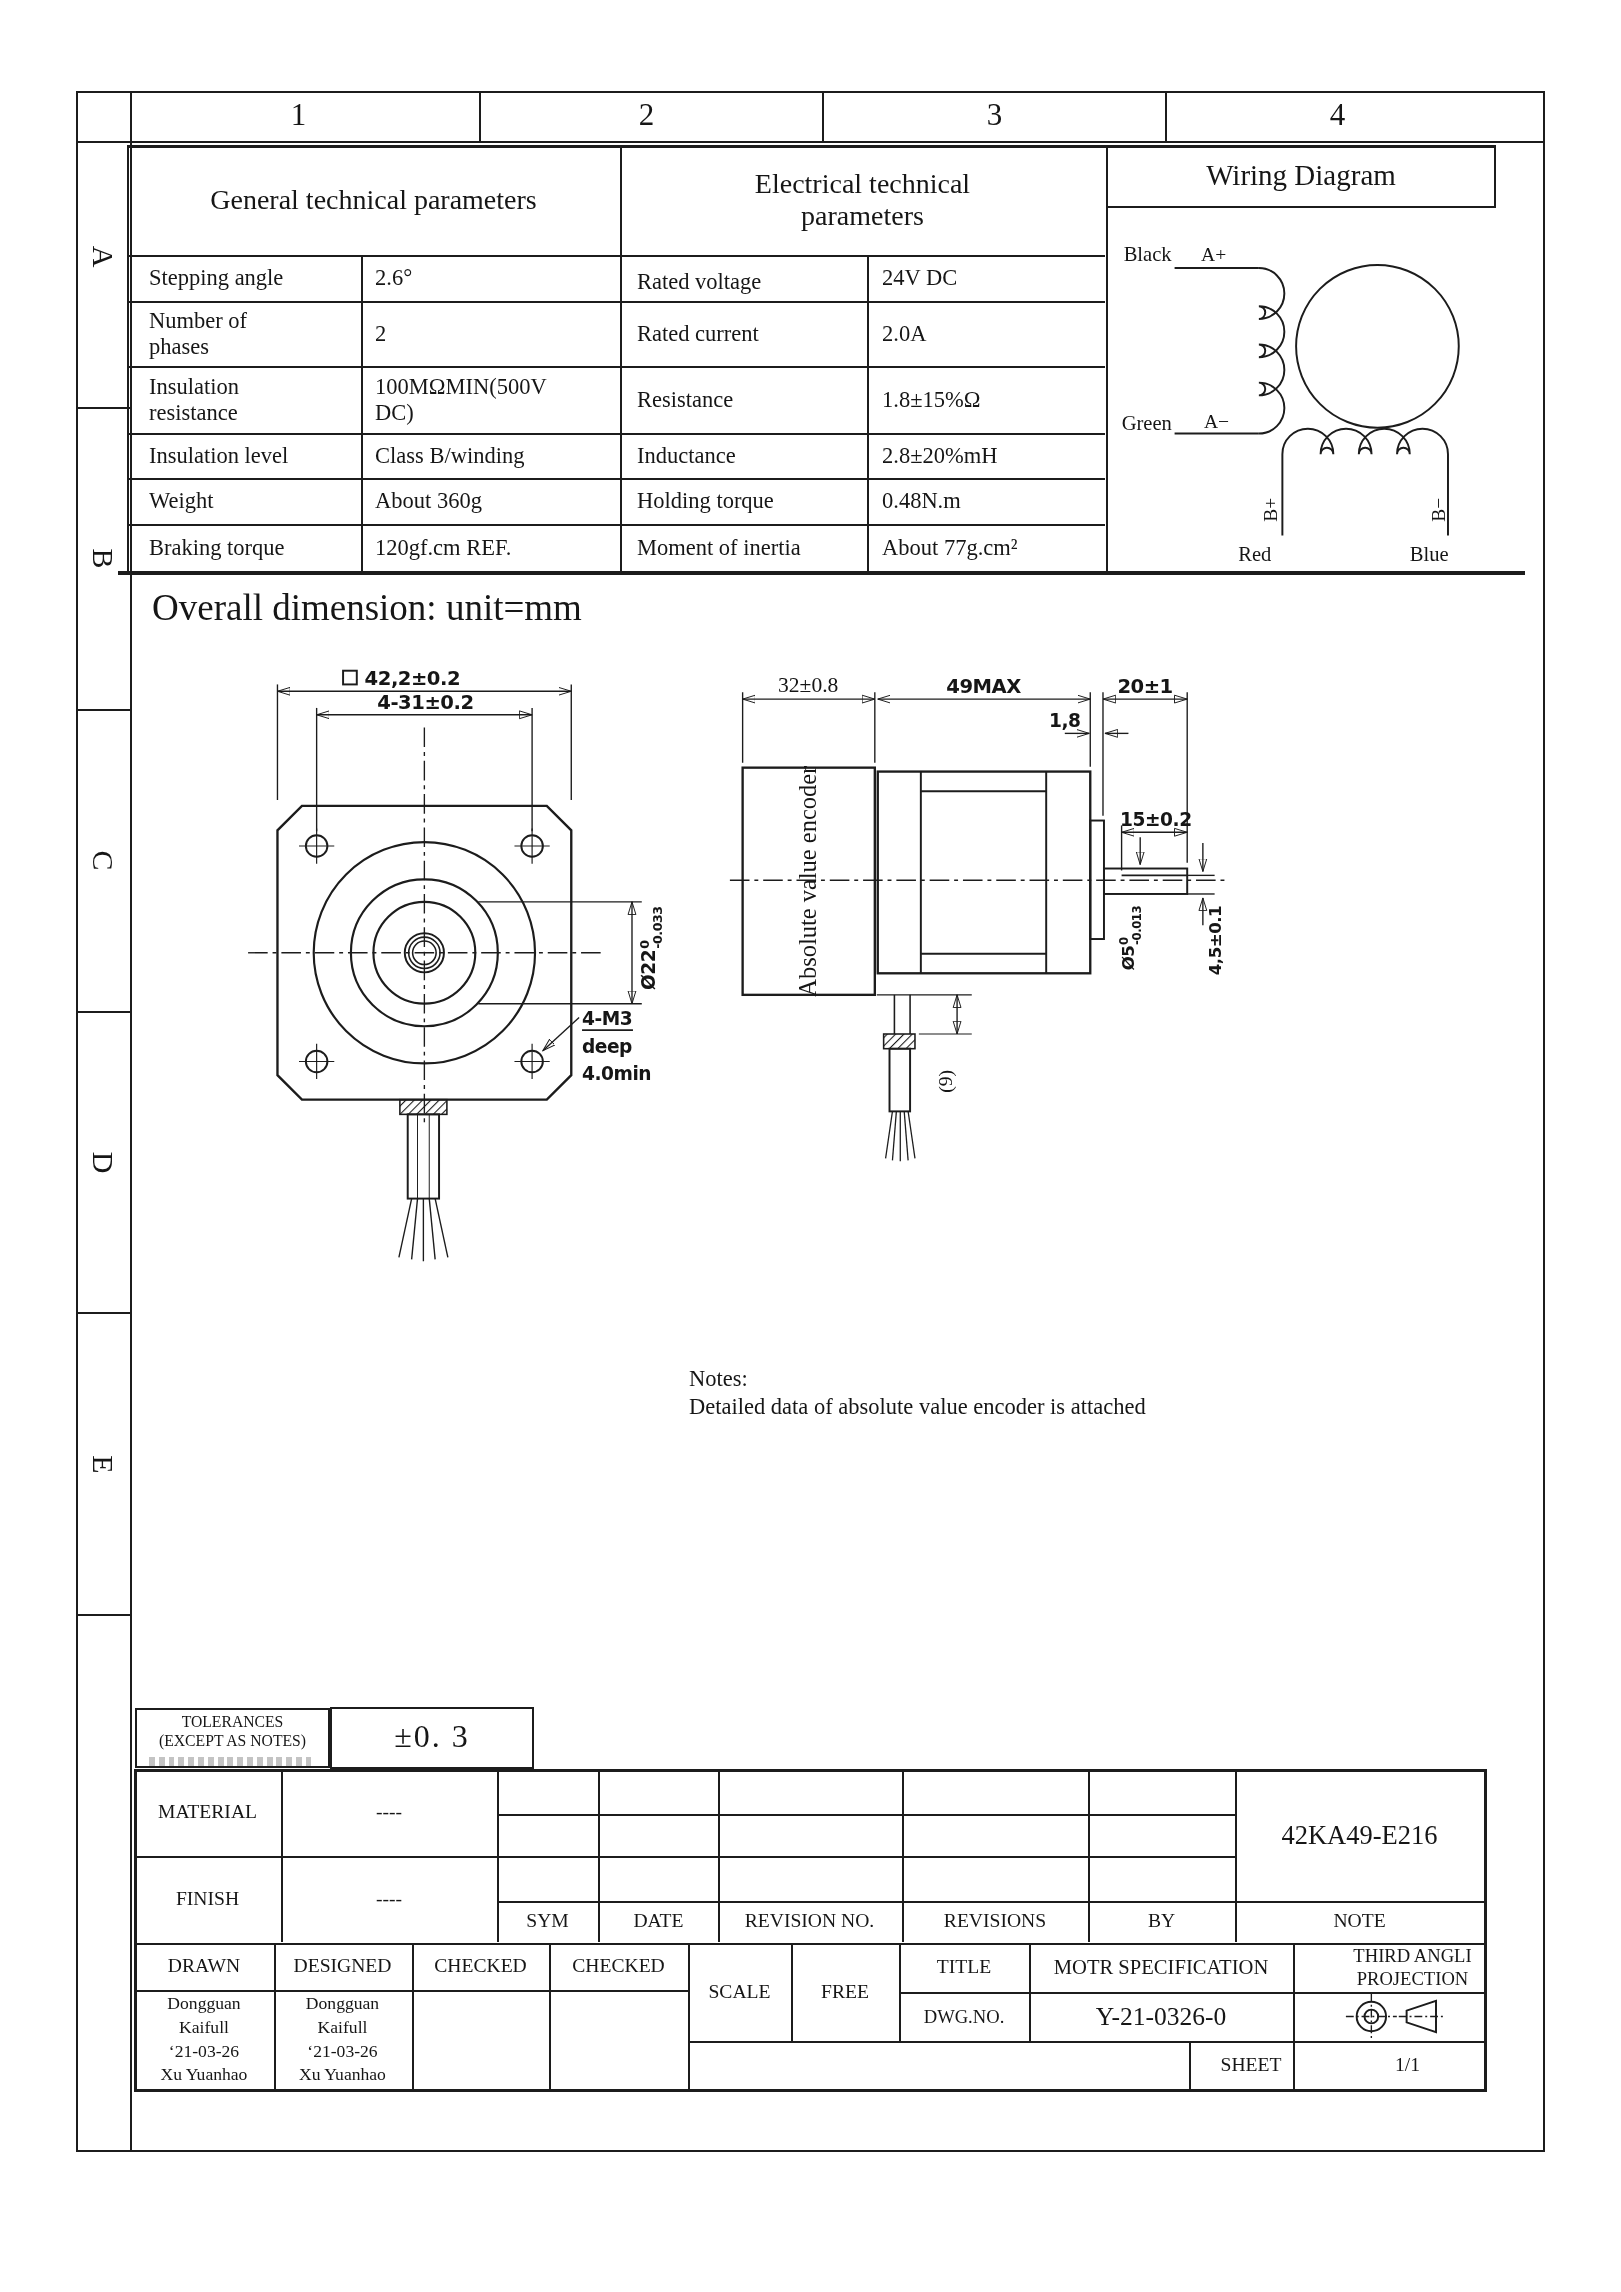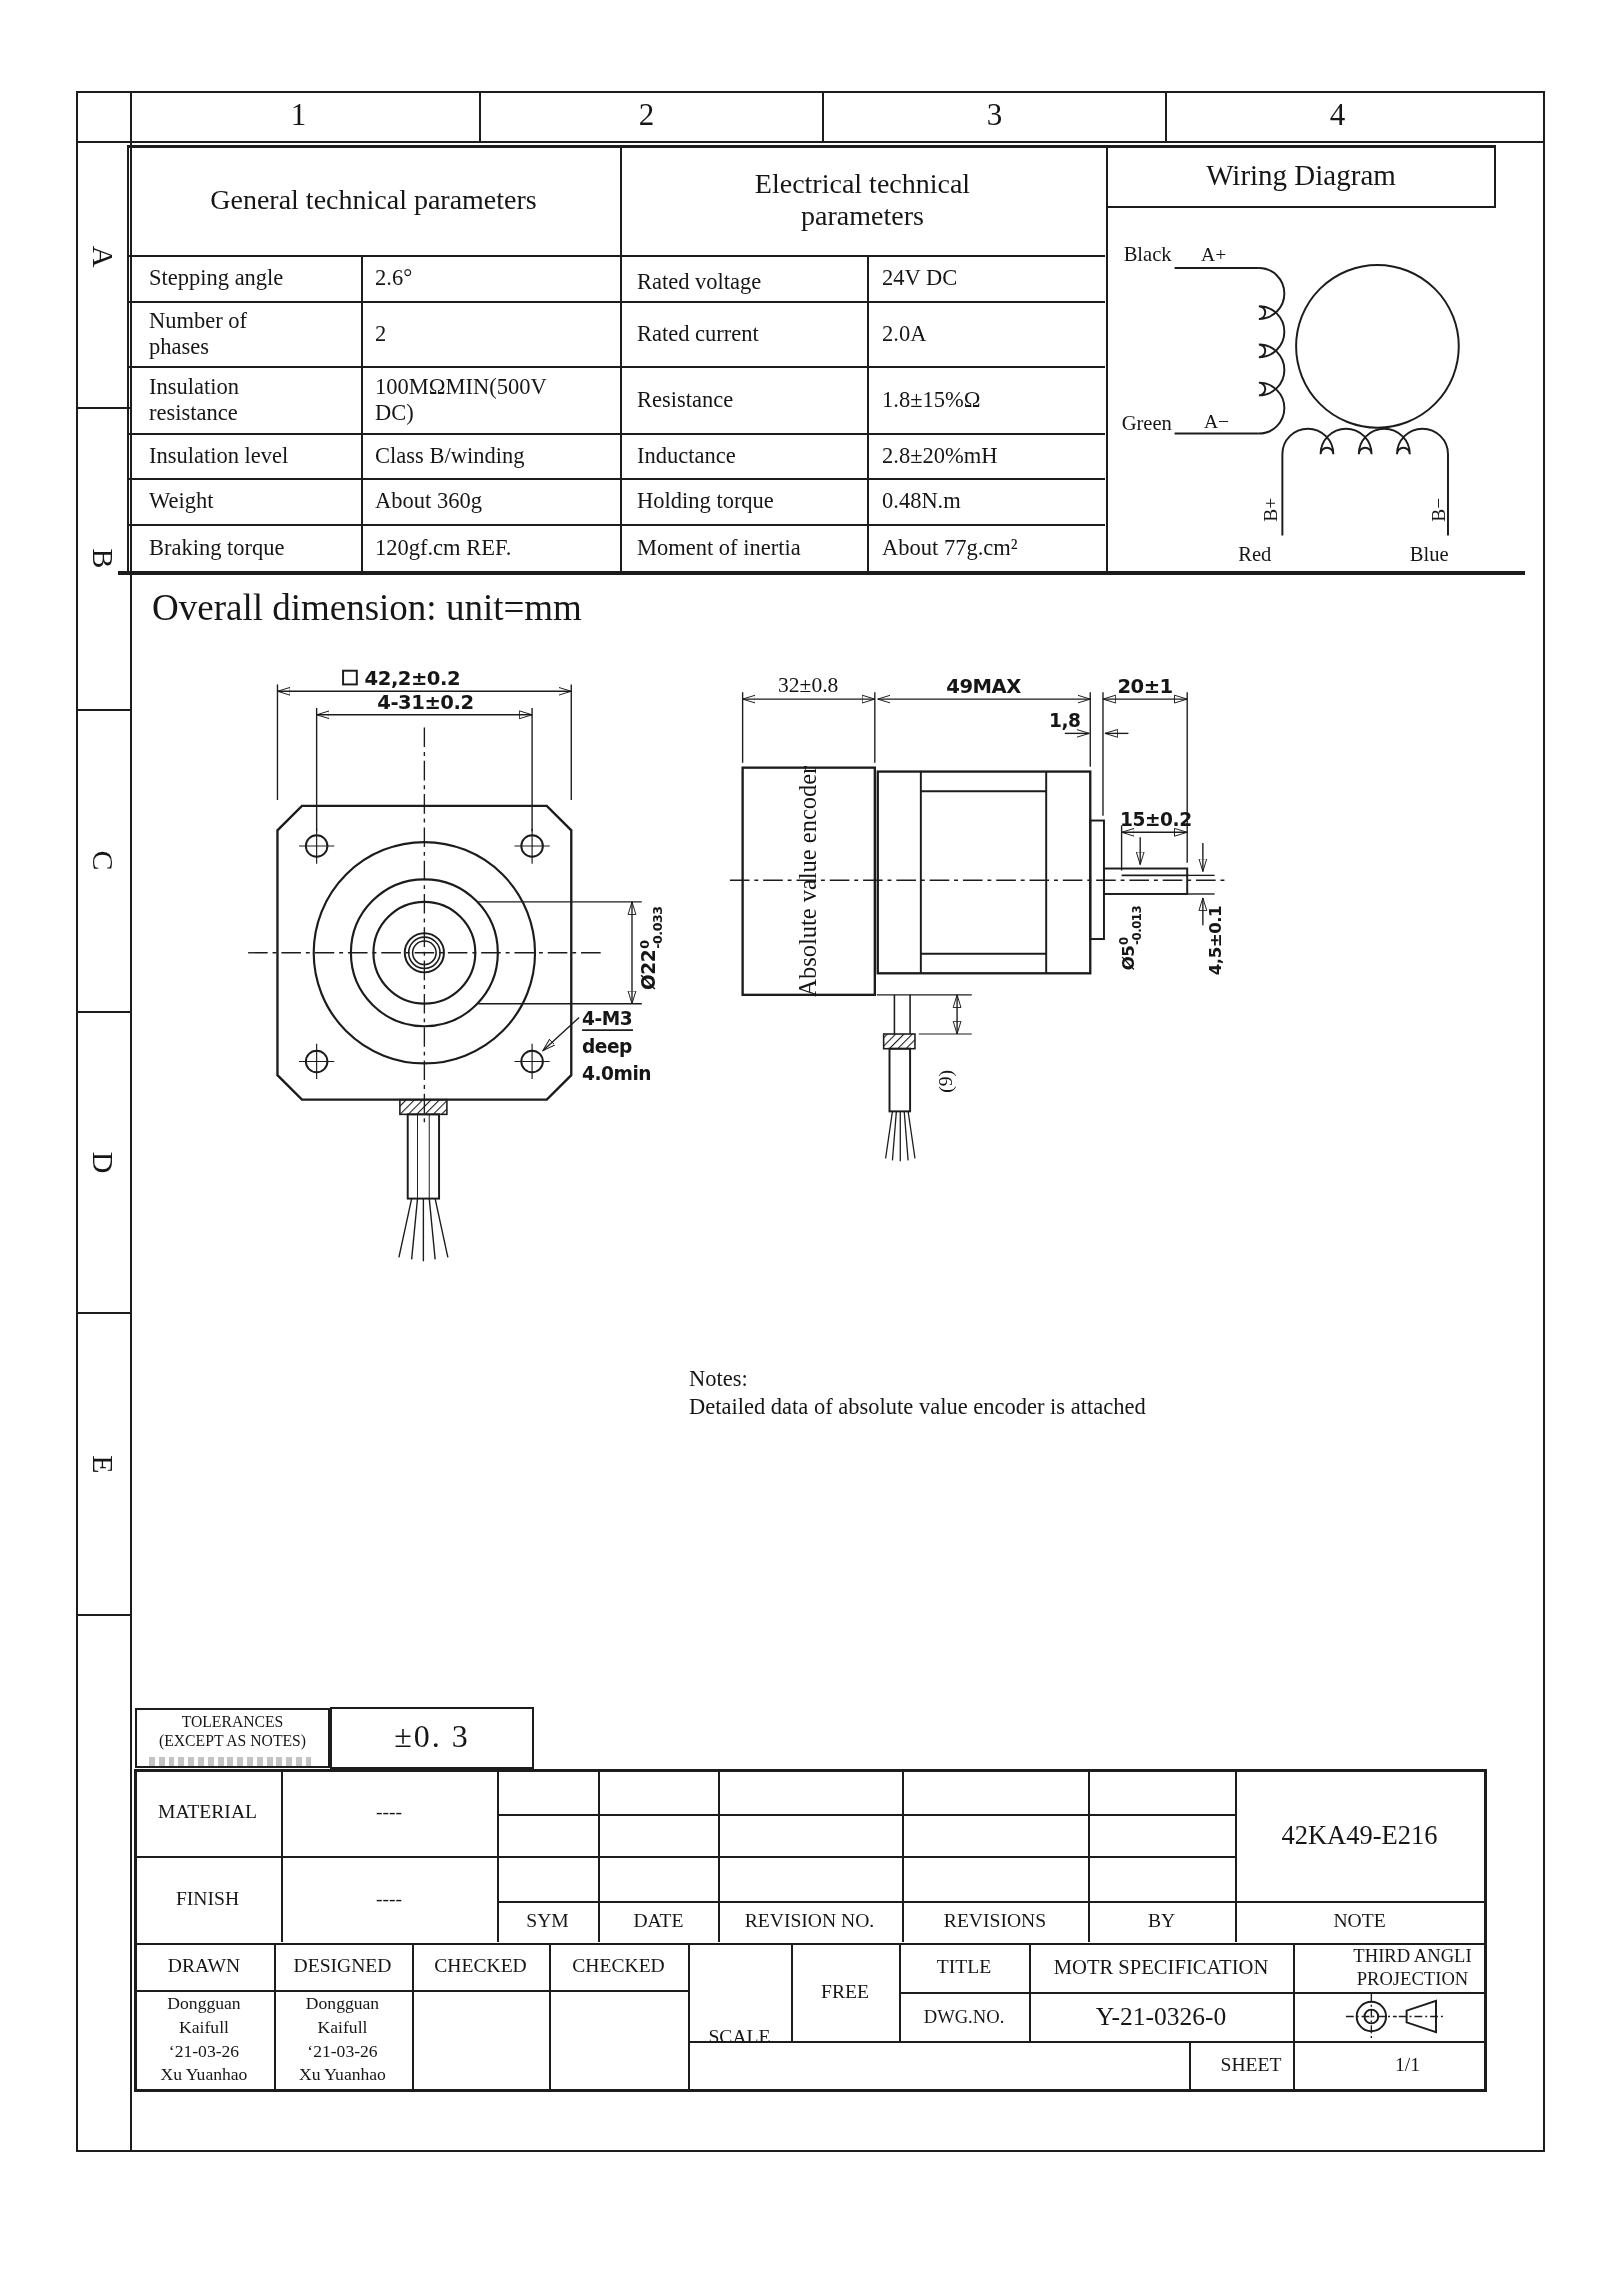--- a/index.html
+++ b/index.html
@@ -334,21 +334,21 @@
   <div class="txt" style="left:549px;top:1943px;width:139px;height:47px;font-size:19.6px;">CHECKED</div>
   <div class="txt" style="left:134px;top:1990px;width:140px;height:99px;font-size:17.6px;line-height:1.35;">Dongguan
 Kaifull
 ‘21-03-26
 Xu Yuanhao</div>
   <div class="txt" style="left:274px;top:1990px;width:137px;height:99px;font-size:17.6px;line-height:1.35;">Dongguan
 Kaifull
 ‘21-03-26
 Xu Yuanhao</div>
 
-  <div class="txt" style="left:688px;top:1943px;width:103px;height:98px;font-size:19.6px;margin-top:45px;">SCALE</div>
+  <div class="txt" style="left:688px;top:1943px;width:103px;height:98px;font-size:19.6px;">SCALE</div>
   <div class="txt" style="left:791px;top:1943px;width:108px;height:98px;font-size:19.6px;">FREE</div>
   <div class="txt" style="left:899px;top:1943px;width:130px;height:49px;font-size:19.6px;">TITLE</div>
   <div class="txt" style="left:1029px;top:1943px;width:264px;height:49px;font-size:20.6px;">MOTR SPECIFICATION</div>
   <div class="txt" style="left:1293px;top:1943px;width:191px;height:49px;font-size:18.6px;line-height:1.2;padding-left:24px;">THIRD ANGLI
 PROJECTION</div>
   <div class="txt" style="left:899px;top:1992px;width:130px;height:49px;font-size:18.6px;">DWG.NO.</div>
   <div class="txt" style="left:1029px;top:1992px;width:264px;height:49px;font-size:25.5px;">Y-21-0326-0</div>
 
   <svg class="abs" style="left:1293px;top:1992px;" width="191" height="49" viewBox="0 0 195 50">
     <circle cx="80" cy="25" r="15" stroke-width="2"></circle>

